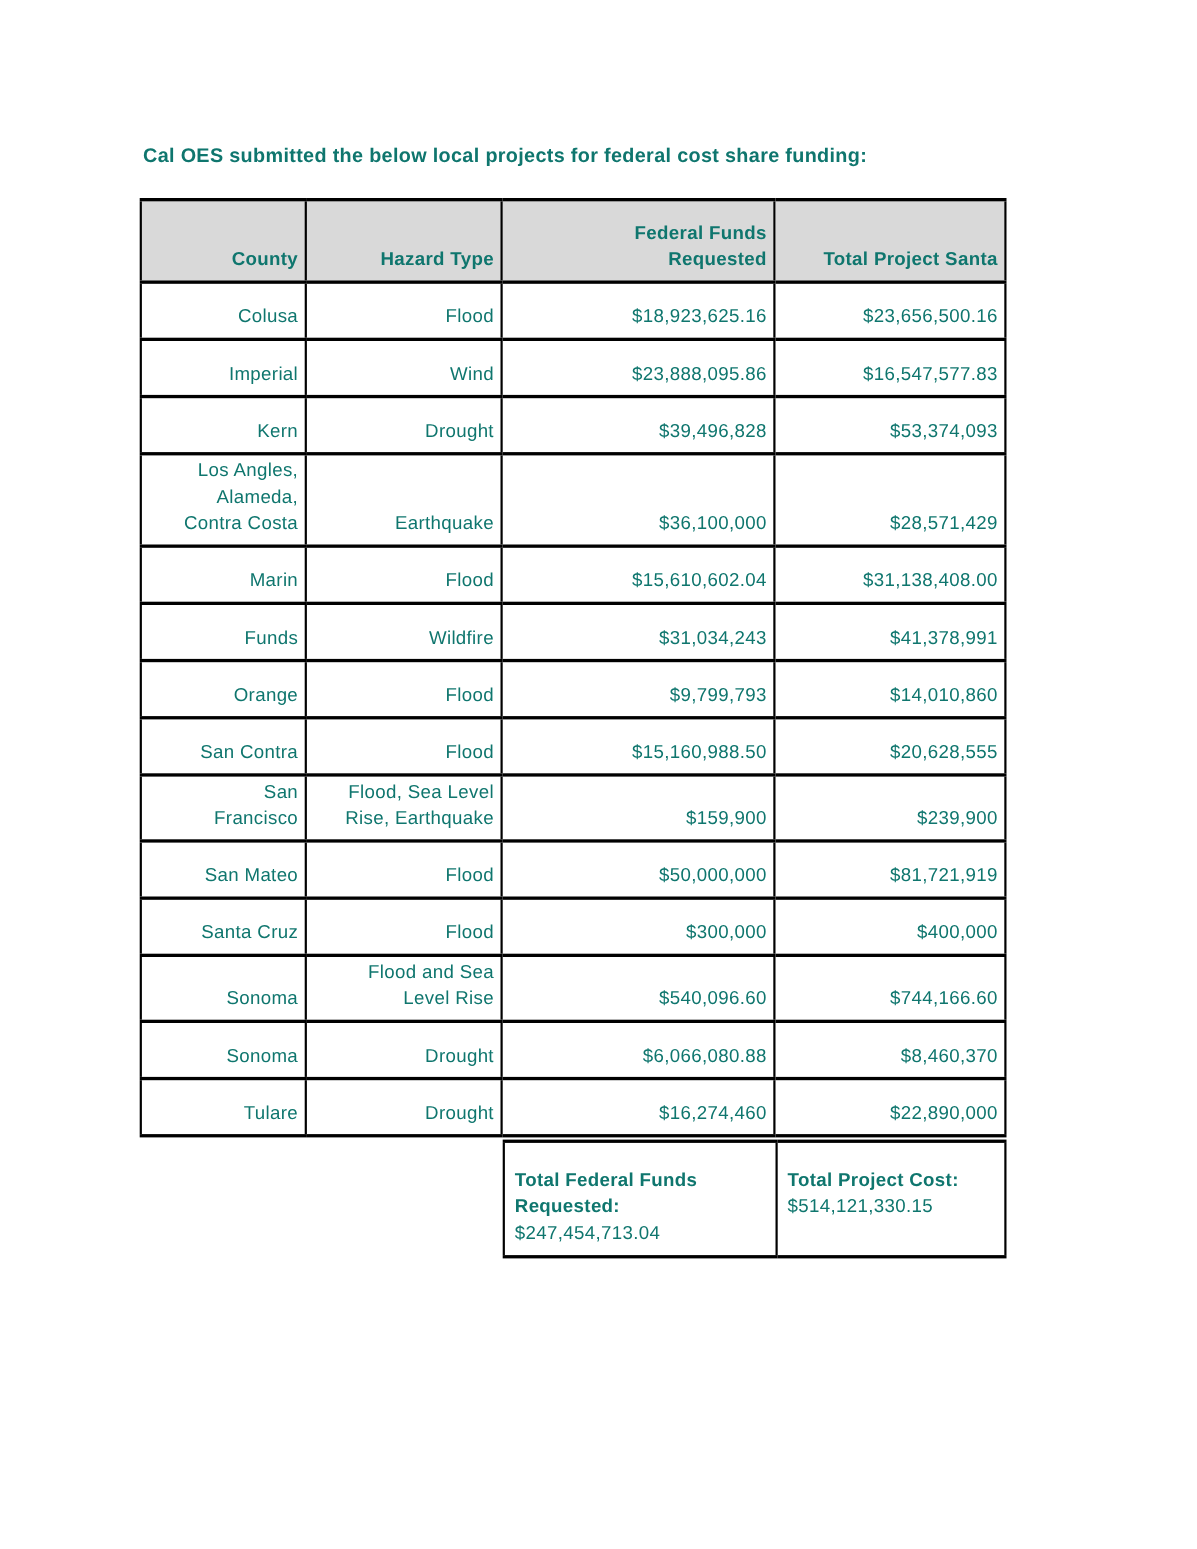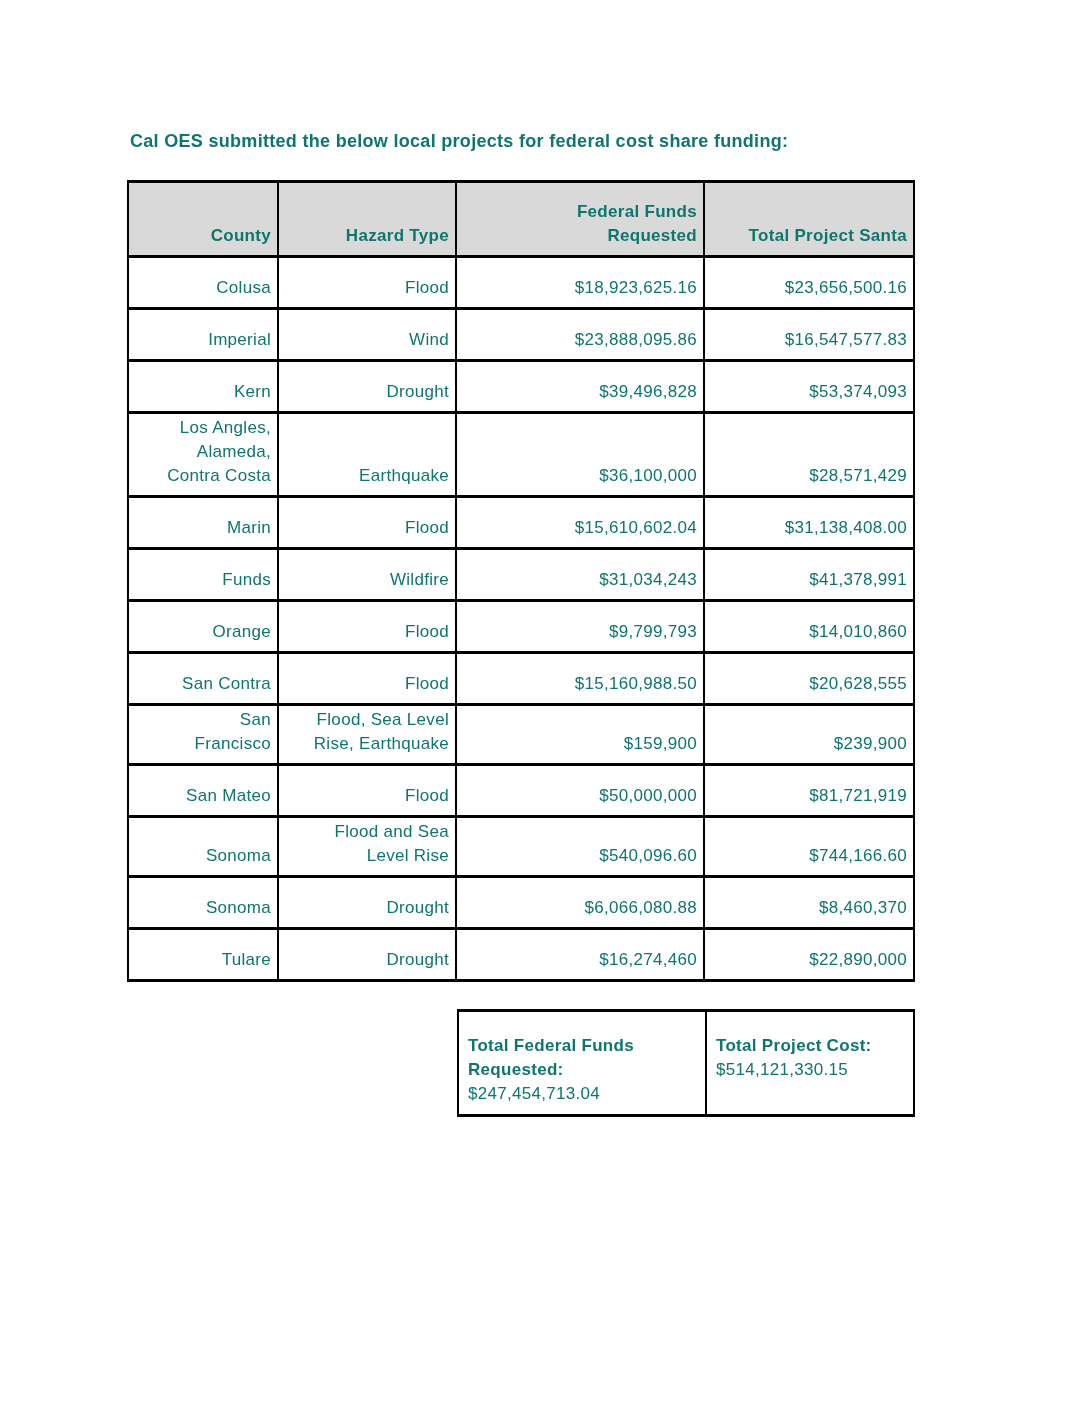--- a/index.html
+++ b/index.html
@@ -55,21 +55,21 @@
   table.main-table thead th {
     background: #d9d9d9;
     font-weight: bold;
   }
   table.main-table tbody tr { height: 52px; }
   table.main-table tbody tr.tall { height: 79px; }
 
   table.totals-table {
     position: absolute;
     left: 457px;
-    top: 1009px;
+    top: 1036px;
     border-collapse: collapse;
     table-layout: fixed;
   }
   table.totals-table col.t1 { width: 248px; }
   table.totals-table col.t2 { width: 208px; }
   table.totals-table td {
     border: 2px solid #000000;
     border-top-width: 3px;
     border-bottom-width: 3px;
     vertical-align: top;
@@ -172,20 +172,26 @@
         <td>$159,900</td>
         <td>$239,900</td>
       </tr>
       <tr>
         <td>San Mateo</td>
         <td>Flood</td>
         <td>$50,000,000</td>
         <td>$81,721,919</td>
       </tr>
       <tr>
+        <td>Santa Cruz</td>
+        <td>Flood</td>
+        <td>$300,000</td>
+        <td>$400,000</td>
+      </tr>
+      <tr>
         <td>Sonoma</td>
         <td>Flood and Sea
 Level Rise</td>
         <td>$540,096.60</td>
         <td>$744,166.60</td>
       </tr>
       <tr>
         <td>Sonoma</td>
         <td>Drought</td>
         <td>$6,066,080.88</td>

